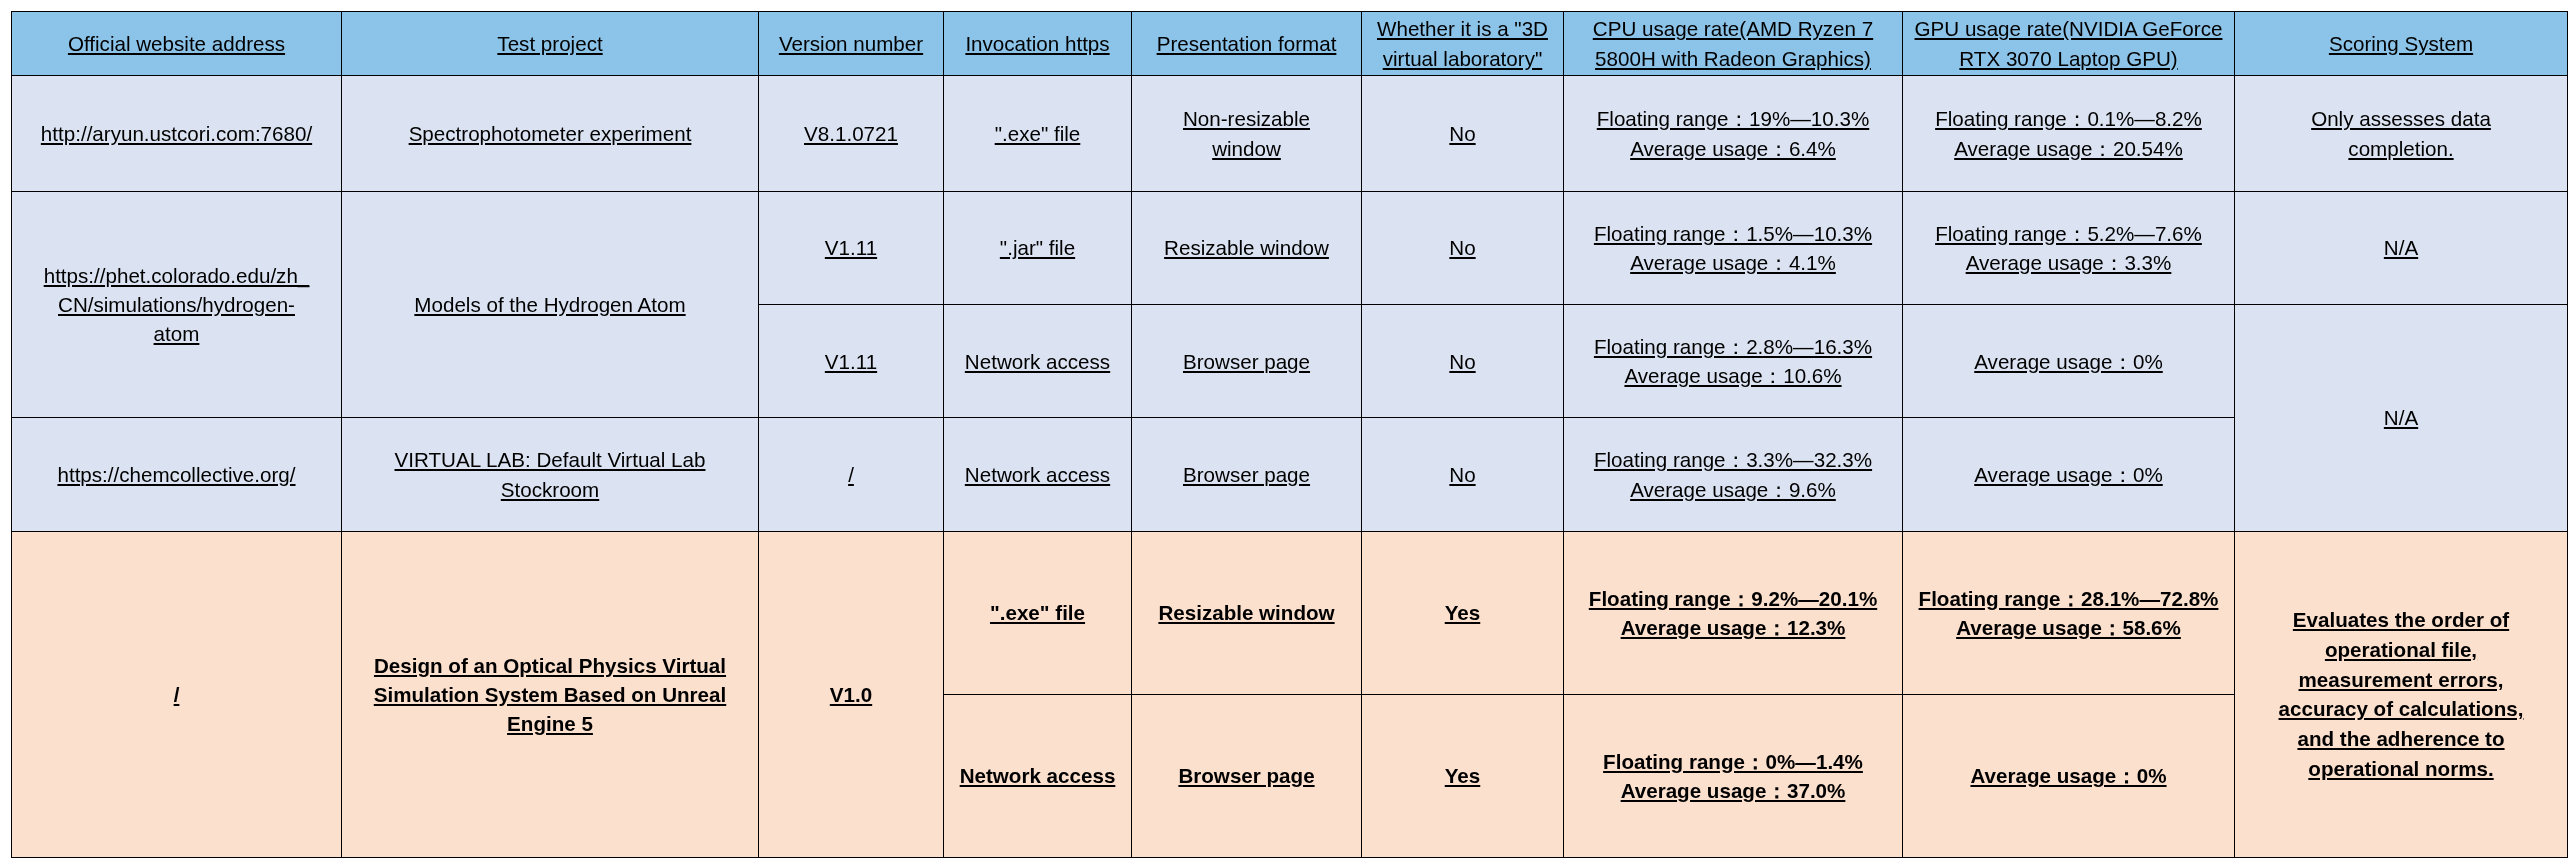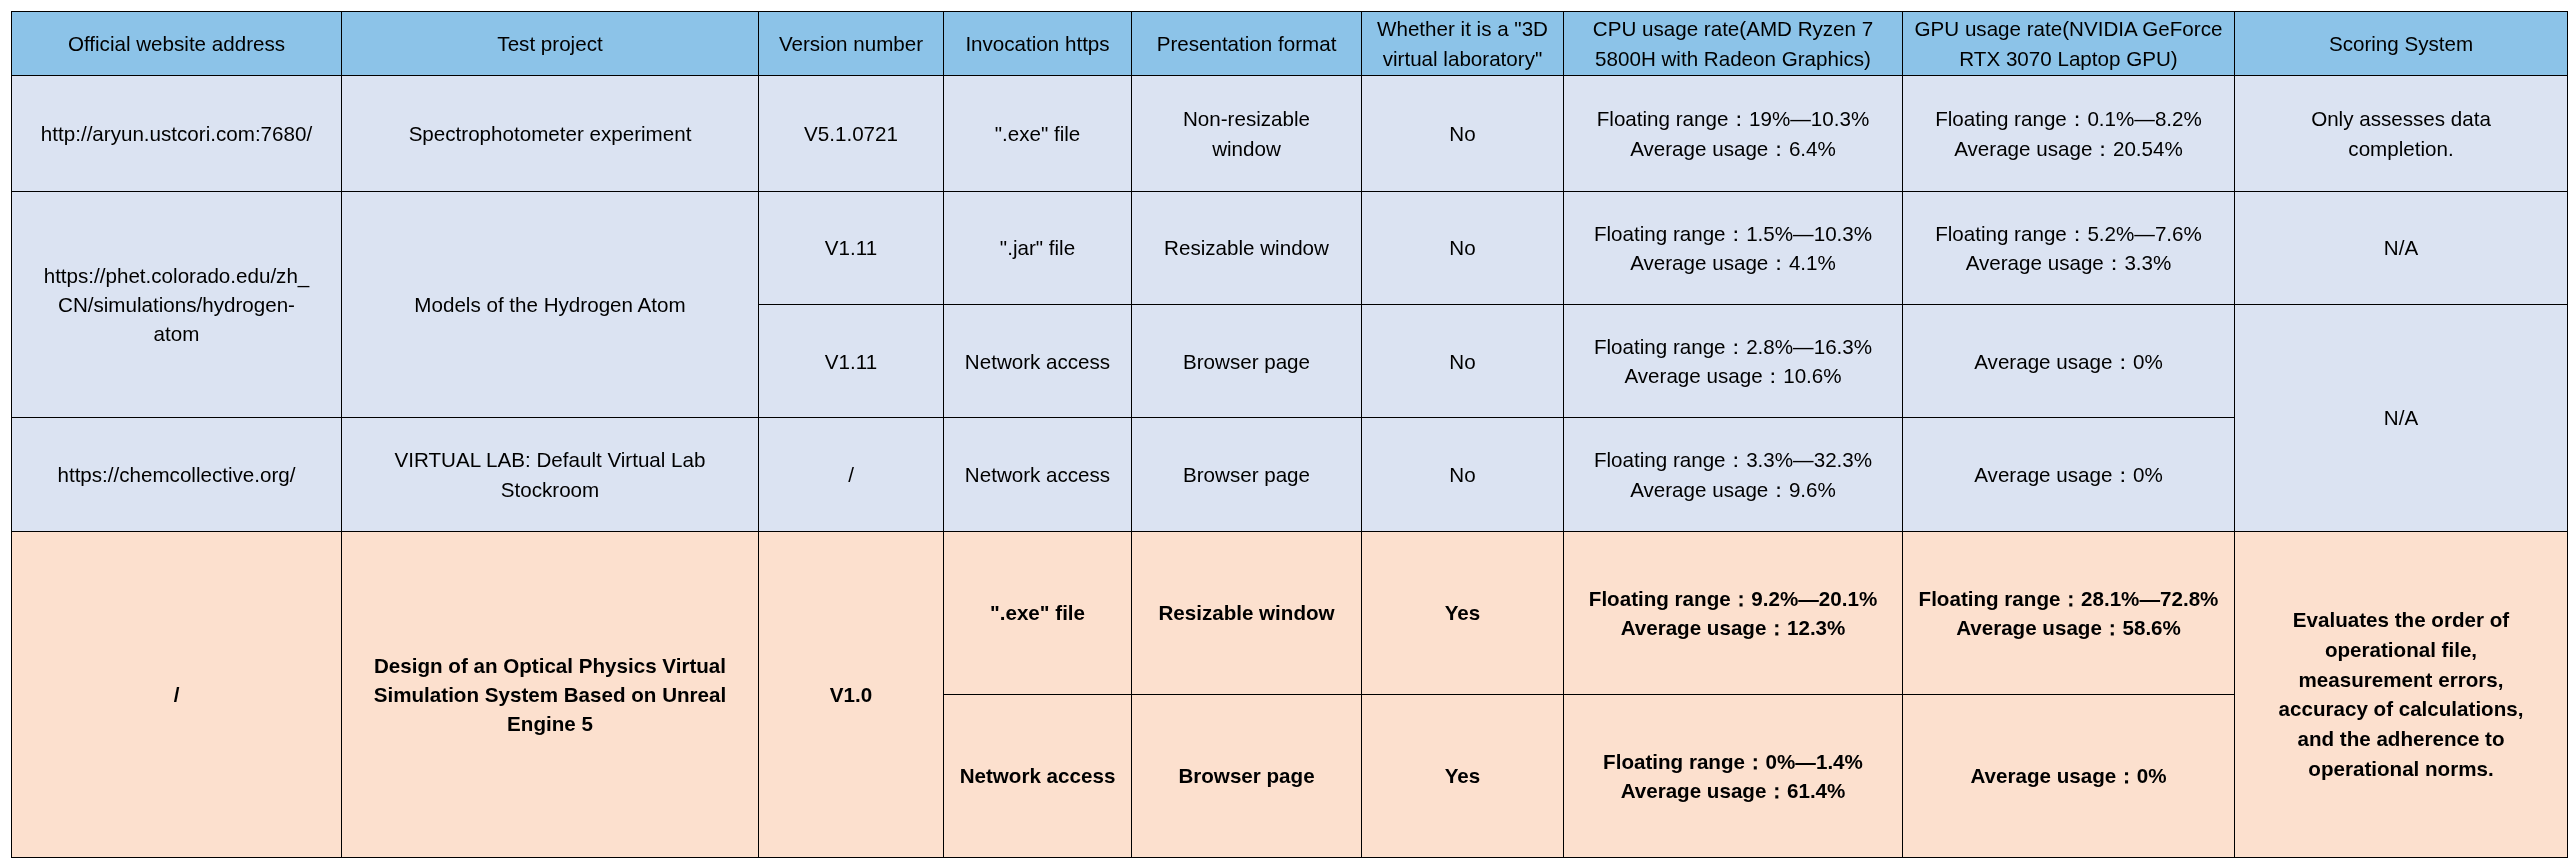--- a/index.html
+++ b/index.html
@@ -12,20 +12,21 @@
     height: 866px;
     font-family: "Liberation Sans", sans-serif;
     overflow: hidden;
   }
   .sheet {
     position: relative;
     width: 2576px;
     height: 672px;
     box-sizing: border-box;
     padding: 11px 8.5px 8.5px 11px;
+    text-decoration: underline;
   }
   table.grid {
     border-collapse: collapse;
     table-layout: fixed;
     width: 2557px;
     height: 847px;
     border: 1.8px solid #000000;
   }
   table.grid td {
     border: 1.8px solid #000000;
@@ -97,21 +98,21 @@
     <td class="header">Presentation format</td>
     <td class="header">Whether it is a "3D virtual laboratory"</td>
     <td class="header">CPU usage rate(AMD Ryzen 7 5800H with Radeon Graphics)</td>
     <td class="header">GPU usage rate(NVIDIA GeForce RTX 3070 Laptop GPU)</td>
     <td class="header">Scoring System</td>
   </tr>
 
   <tr>
     <td class="body url">http://aryun.ustcori.com:7680/</td>
     <td class="body">Spectrophotometer experiment</td>
-    <td class="body">V5.1.0721</td>
+    <td class="body">V8.1.0721</td>
     <td class="body">".exe" file</td>
     <td class="body">
       <div class="cell-lines">
         <div>Non-resizable</div>
         <div>window</div>
       </div>
     </td>
     <td class="body">No</td>
     <td class="body">
       <div class="cell-lines">
@@ -234,21 +235,21 @@
     </td>
   </tr>
 
   <tr>
     <td class="hl">Network access</td>
     <td class="hl">Browser page</td>
     <td class="hl">Yes</td>
     <td class="hl">
       <div class="cell-lines">
         <div>Floating range：0%—1.4%</div>
-        <div>Average usage：61.4%</div>
+        <div>Average usage：37.0%</div>
       </div>
     </td>
     <td class="hl">Average usage：0%</td>
   </tr>
 
 </tbody>
     </table>
 </div>
 
 

